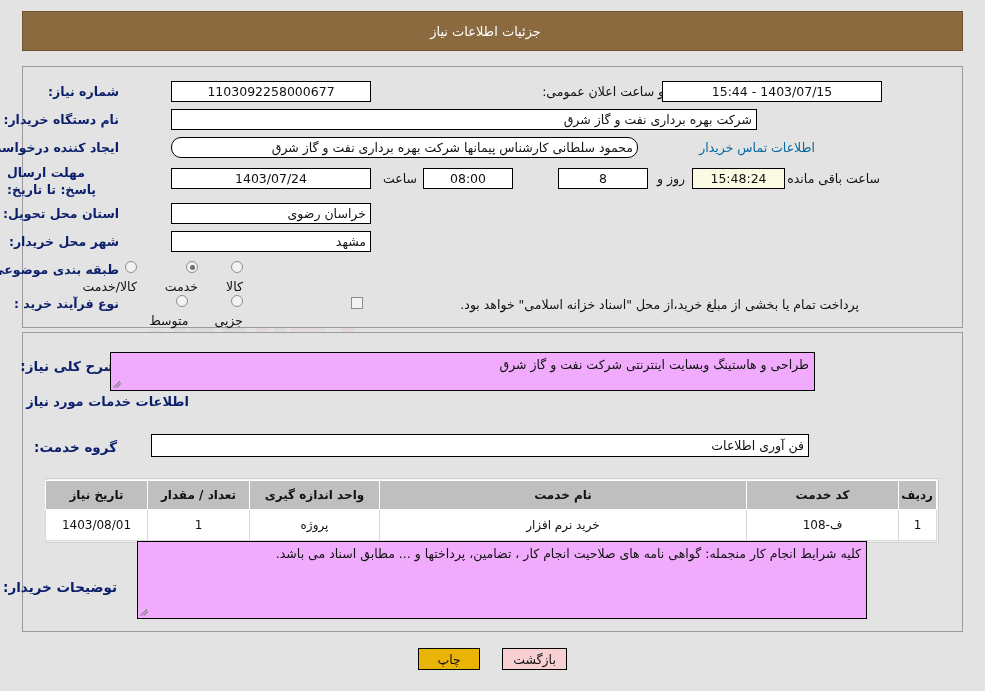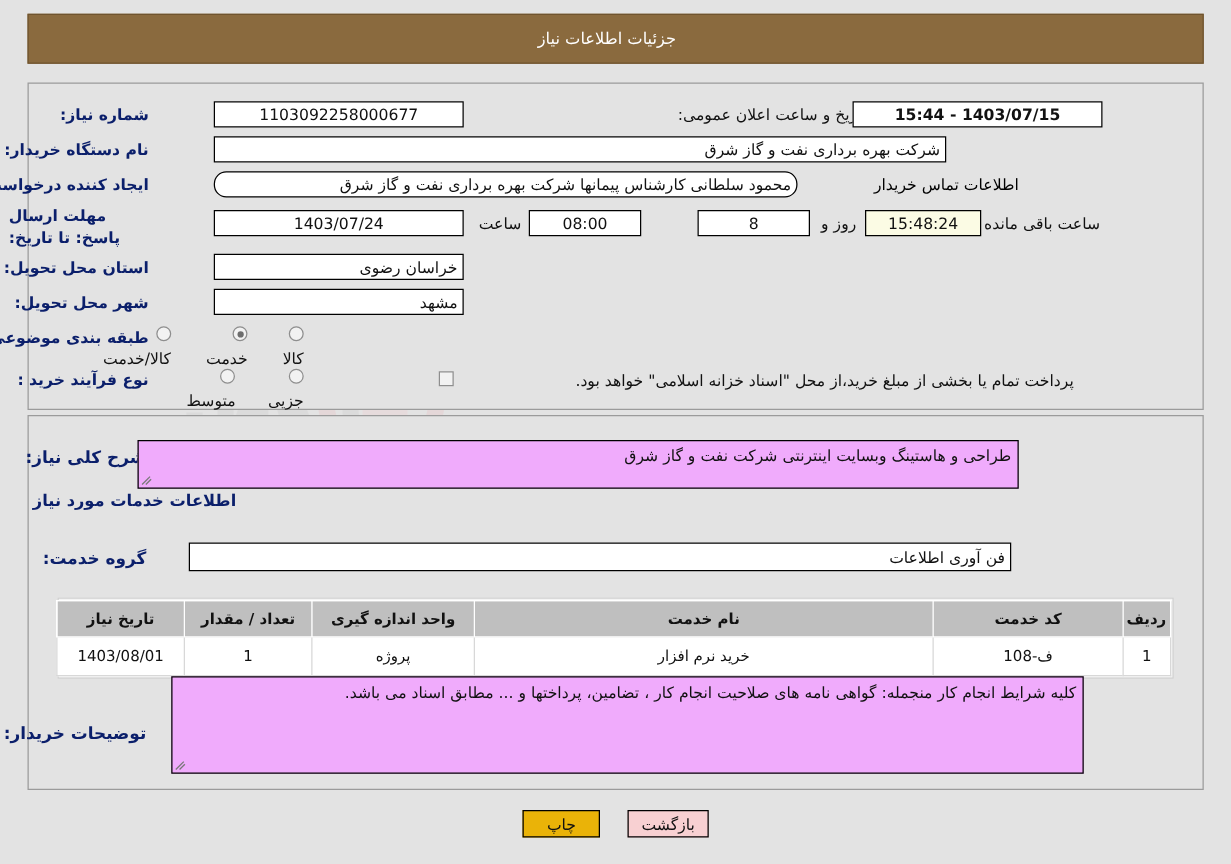--- a/index.html
+++ b/index.html
@@ -91,21 +91,21 @@
     align-items: center;
     justify-content: center;
     font-size: 12.5px;
     color: #111;
     padding: 0 4px;
     overflow: hidden;
   }
   .box.right-text { justify-content: flex-start; }
   .box.ivory { background: #fbfbe4; }
   .link {
-    color: #000000;
+    color: #0369a1;
     font-size: 12.5px;
     text-decoration: none;
     cursor: pointer;
     white-space: nowrap;
   }
 
   
   .radio {
     width: 12px; height: 12px;
     border-radius: 50%;
@@ -266,21 +266,21 @@
   <div class="panel panel-top"></div>
 
   <div class="row" style="right:866px; top:84px; z-index:5;">
     <div class="lbl">شماره نیاز:</div>
   </div>
   <div class="box" style="position:absolute; right:614px; top:81px; width:200px; z-index:5;">1103092258000677</div>
 
   <div class="row" style="right:292px; top:84px; z-index:5;">
     <div class="lbl-plain">تاریخ و ساعت اعلان عمومی:</div>
   </div>
-  <div class="box" style="position:absolute; right:103px; top:81px; width:200px; z-index:5;font-weight:bold;">1403/07/15 - 15:44</div>
+  <div class="box" style="position:absolute; right:103px; top:81px; width:220px; z-index:5;">1403/07/15 - 15:44</div>
 
   <div class="row" style="right:866px; top:112px; z-index:5;">
     <div class="lbl">نام دستگاه خریدار:</div>
   </div>
   <div class="box right-text" style="position:absolute; right:228px; top:109px; width:586px; z-index:5;">شرکت بهره برداری نفت و گاز شرق</div>
 
   <div class="row" style="right:866px; top:140px; z-index:5;">
     <div class="lbl">ایجاد کننده درخواست:</div>
   </div>
   <div class="box right-text" style="position:absolute; right:347px; top:137px; width:467px; z-index:5;border-radius:10px;">محمود سلطانی کارشناس پیمانها شرکت بهره برداری نفت و گاز شرق</div>
@@ -302,21 +302,21 @@
   <div class="row" style="right:105px; top:171px; z-index:5;">
     <div class="lbl-plain">ساعت باقی مانده</div>
   </div>
 
   <div class="row" style="right:866px; top:206px; z-index:5;">
     <div class="lbl">استان محل تحویل:</div>
   </div>
   <div class="box right-text" style="position:absolute; right:614px; top:203px; width:200px; z-index:5;">خراسان رضوی</div>
 
   <div class="row" style="right:866px; top:234px; z-index:5;">
-    <div class="lbl">شهر محل تحویل:</div>
+    <div class="lbl">شهر محل خریدار:</div>
   </div>
   <div class="box right-text" style="position:absolute; right:614px; top:231px; width:200px; z-index:5;">مشهد</div>
 
   <div class="row" style="right:866px; top:262px; z-index:5;">
     <div class="lbl">طبقه بندی موضوعی:</div>
   </div>
   <div class="row" style="right:742px; top:261px; gap:28px; z-index:5;">
     <label class="opt">
       <span class="radio"></span>
       <span>کالا</span>

